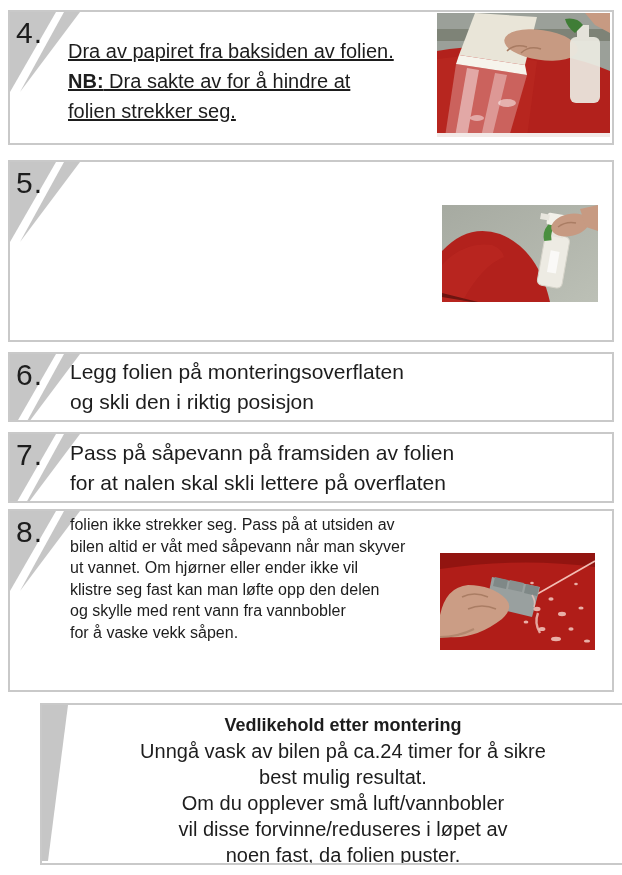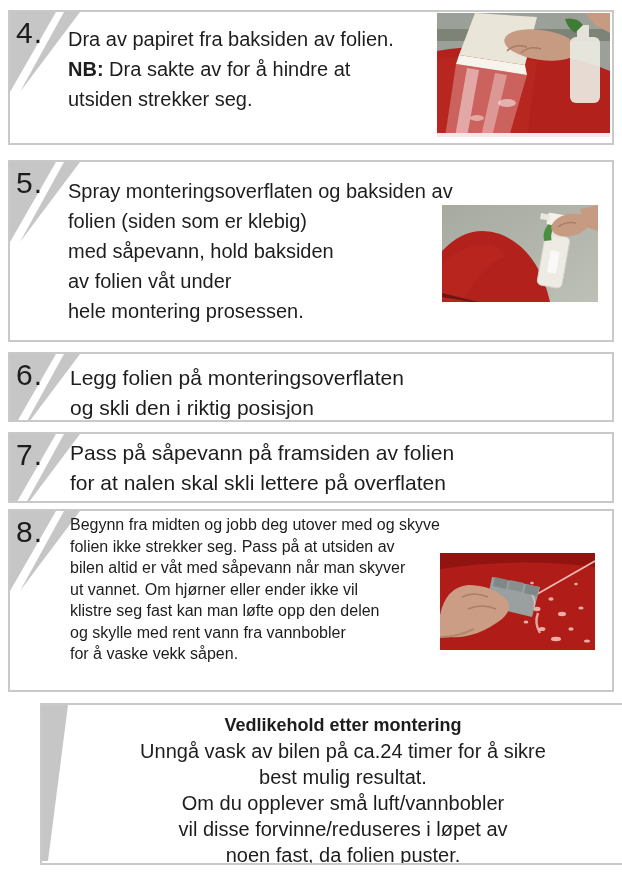--- a/index.html
+++ b/index.html
@@ -14,23 +14,23 @@
   .t20{font-size:20px;line-height:30px;}
   .t21{font-size:21px;line-height:30px;}
   .t16{font-size:16px;line-height:21.5px;}
   .photo{position:absolute;display:block;}
   #box4{top:10px;height:131px;}
   #box5{top:160px;height:178px;}
   #box6{top:352px;height:66px;}
   #box7{top:432px;height:67px;}
   #box8{top:509px;height:179px;}
   #boxm{top:703px;height:158px;margin-left:32px;}
-  #box4 .txt{left:58px;top:12px;}
+  #box4 .txt{left:58px;top:24px;text-decoration:underline;}
   #box5 .txt{left:58px;top:14px;}
-  #box6 .txt{left:60px;top:9px;}
+  #box6 .txt{left:60px;top:3px;}
   #box7 .txt{left:60px;top:4px;}
   #box8 .txt{left:60px;top:3px;}
   .m-txt{position:absolute;left:0;top:7px;width:100%;text-align:center;}
   .m-title{font-size:18px;font-weight:bold;line-height:26px;}
   .m-line{font-size:20px;line-height:26px;}
   .nb{font-weight:bold;}
 </style>
 </head>
 <body>
 
@@ -38,21 +38,21 @@
 
   <div class="box" id="box4">
     <svg class="corner" viewBox="0 0 90 90">
       <polygon points="0,0 46,0 0,80" fill="#c6c6c6"></polygon>
       <polygon points="54,0 70,0 10,80" fill="#c6c6c6"></polygon>
     </svg>
     <span class="step-num">4.</span>
     <div class="txt t20">
       <div>Dra av papiret fra baksiden av folien.</div>
       <div><span class="nb">NB:</span><span> Dra sakte av for å hindre at</span></div>
-      <div>utsiden strekker seg.</div>
+      <div>folien strekker seg.</div>
     </div>
     <svg class="photo" style="left:427px;top:1px;" width="173" height="124" viewBox="0 0 173 124">
       <rect width="173" height="124" fill="#9ba099"></rect>
       <rect y="16" width="173" height="12" fill="#7e8377"></rect>
       <path d="M0,38 Q60,28 120,42 Q150,48 173,58 L173,124 L0,124 Z" fill="#b2211c"></path>
       <path d="M0,46 Q50,38 100,48 L90,124 L0,124 Z" fill="#bb2a22" opacity="0.6"></path>
       <polygon points="38,0 100,4 88,52 22,42" fill="#e9e5d8"></polygon>
       <polygon points="22,42 88,52 90,62 19,51" fill="#f6f4ec"></polygon>
       <polygon points="19,51 90,62 72,124 8,124" fill="#ffffff" opacity="0.28"></polygon>
       <polygon points="30,55 42,57 30,124 18,124" fill="#ffffff" opacity="0.45"></polygon>
@@ -69,27 +69,20 @@
       <rect x="0" y="120" width="173" height="4" fill="#f2e9e7"></rect>
     </svg>
   </div>
 
   <div class="box" id="box5">
     <svg class="corner" viewBox="0 0 90 90">
       <polygon points="0,0 46,0 0,80" fill="#c6c6c6"></polygon>
       <polygon points="54,0 70,0 10,80" fill="#c6c6c6"></polygon>
     </svg>
     <span class="step-num">5.</span>
-    <div class="txt t20">
-      <div>Spray monteringsoverflaten og baksiden av</div>
-      <div>folien (siden som er klebig)</div>
-      <div>med såpevann, hold baksiden</div>
-      <div>av folien våt under</div>
-      <div>hele montering prosessen.</div>
-    </div>
     <svg class="photo" style="left:432px;top:43px;" width="156" height="97" viewBox="0 0 156 97">
       <defs>
         <linearGradient id="g5" x1="0" y1="0" x2="1" y2="1">
           <stop offset="0" stop-color="#a6aaa1"></stop>
             <stop offset="1" stop-color="#bcc0b6"></stop>
         </linearGradient>
       </defs>
       <rect width="156" height="97" fill="url(#g5)"></rect>
       <path d="M0,97 L0,46 Q26,18 58,29 Q96,44 108,97 Z" fill="#b2211c"></path>
       <path d="M0,97 L0,60 Q22,36 50,40 Q60,44 62,52 Q40,60 20,97 Z" fill="#bd2a23" opacity="0.55"></path>
@@ -132,21 +125,20 @@
     </div>
   </div>
 
   <div class="box" id="box8">
     <svg class="corner" viewBox="0 0 90 90">
       <polygon points="0,0 46,0 0,80" fill="#c6c6c6"></polygon>
       <polygon points="54,0 70,0 10,80" fill="#c6c6c6"></polygon>
     </svg>
     <span class="step-num">8.</span>
     <div class="txt t16">
-      <div>Begynn fra midten og jobb deg utover med og skyve</div>
       <div>folien ikke strekker seg. Pass på at utsiden av</div>
       <div>bilen altid er våt med såpevann når man skyver</div>
       <div>ut vannet.  Om hjørner eller ender ikke vil</div>
       <div>klistre seg fast kan man løfte opp den delen</div>
       <div>og skylle med rent vann fra vannbobler</div>
       <div>for å vaske vekk såpen.</div>
     </div>
     <svg class="photo" style="left:430px;top:42px;" width="155" height="97" viewBox="0 0 155 97">
       <rect width="155" height="97" fill="#b01d18"></rect>
       <path d="M0,0 L155,0 L155,14 Q80,4 0,16 Z" fill="#921410"></path>

